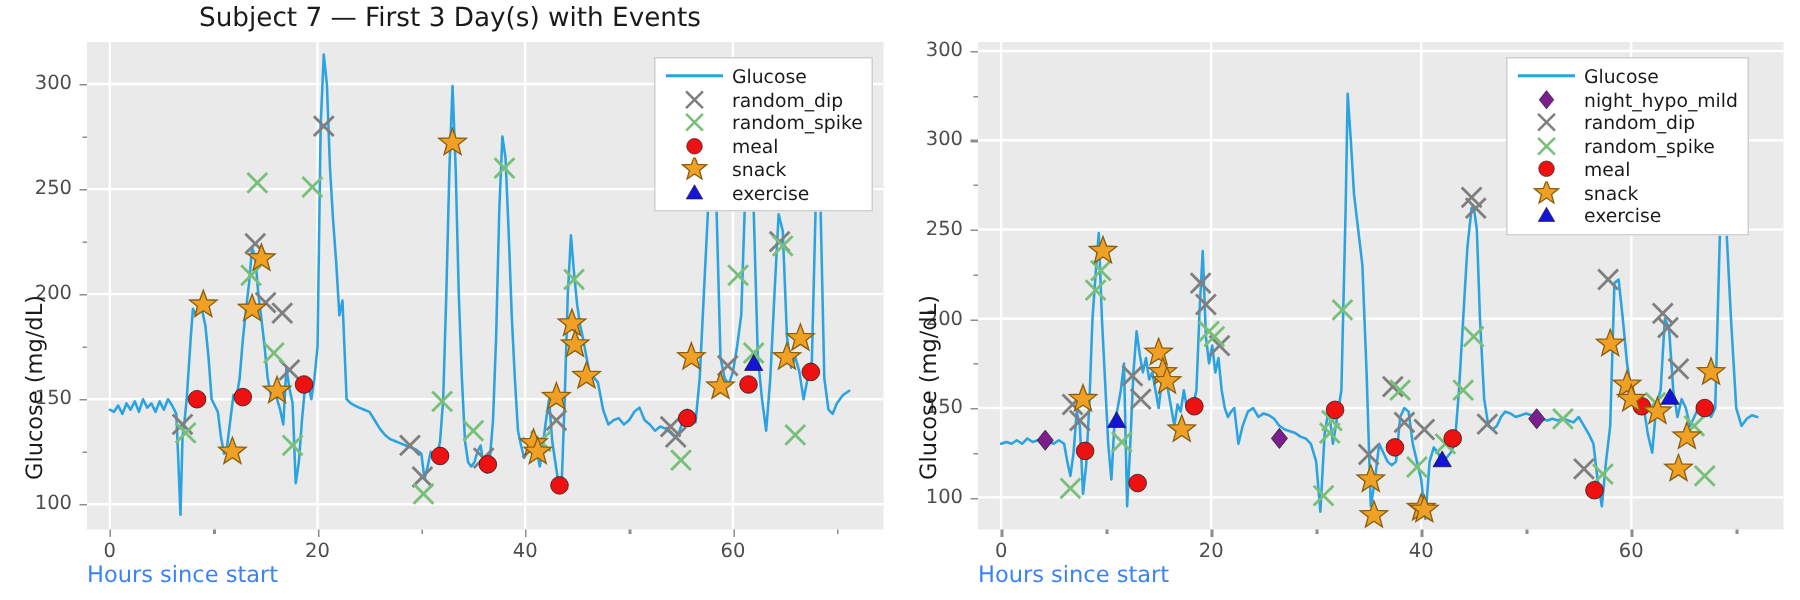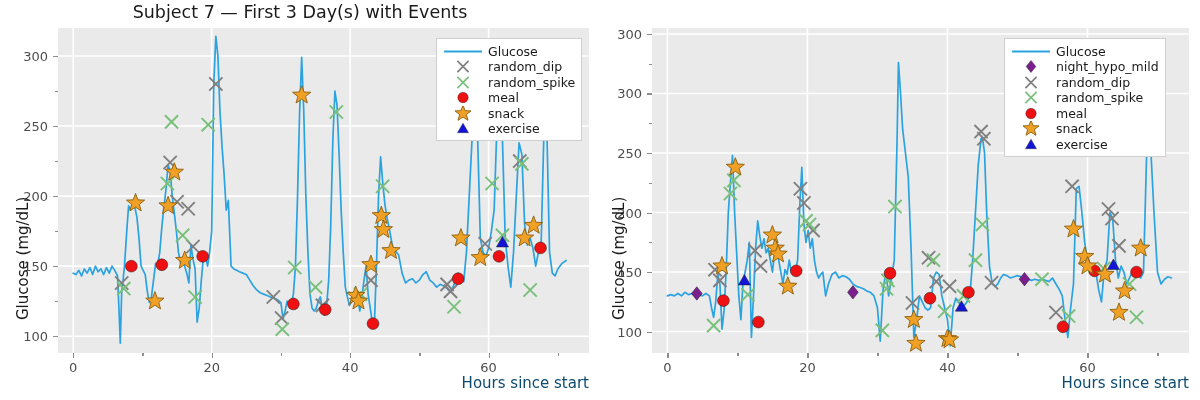--- a/index.html
+++ b/index.html
@@ -57,23 +57,23 @@
     position:absolute;
     background:#8d8d8d;
   }
   .tick-y { width:5px; height:1.2px; }
   .tick-y.minor { width:3px; }
   .tick-x { width:1.2px; height:5px; }
   .tick-x.minor { height:3px; }
 
   .axis-label-x {
     position:absolute;
-    text-align:right;
+    text-align:left;
     font-size:15px;
-    color:#0c4a6e;
+    color:#3b82f6;
     white-space:nowrap;
   }
   .axis-label-y {
     position:absolute;
     font-size:15px;
     color:#1a1a1a;
     white-space:nowrap;
     transform-origin:0 0;
     transform:rotate(-90deg);
   }
@@ -81,21 +81,21 @@
   .legend-box {
     position:absolute;
     background:#ffffff;
     border:1px solid #cfcfcf;
     padding:4px 6px 4px 5px;
     font-size:12.5px;
     color:#1a1a1a;
   }
   .legend-row {
     display:flex;
-    align-items:flex-end;
+    align-items:center;
     height:15.5px;
     white-space:nowrap;
   }
   .legend-marker {
     width:42px; height:15px;
     flex:0 0 42px;
     position:relative;
   }
   .legend-marker svg { position:absolute; left:0; top:0; }
   .legend-text { padding-left:4px; }

